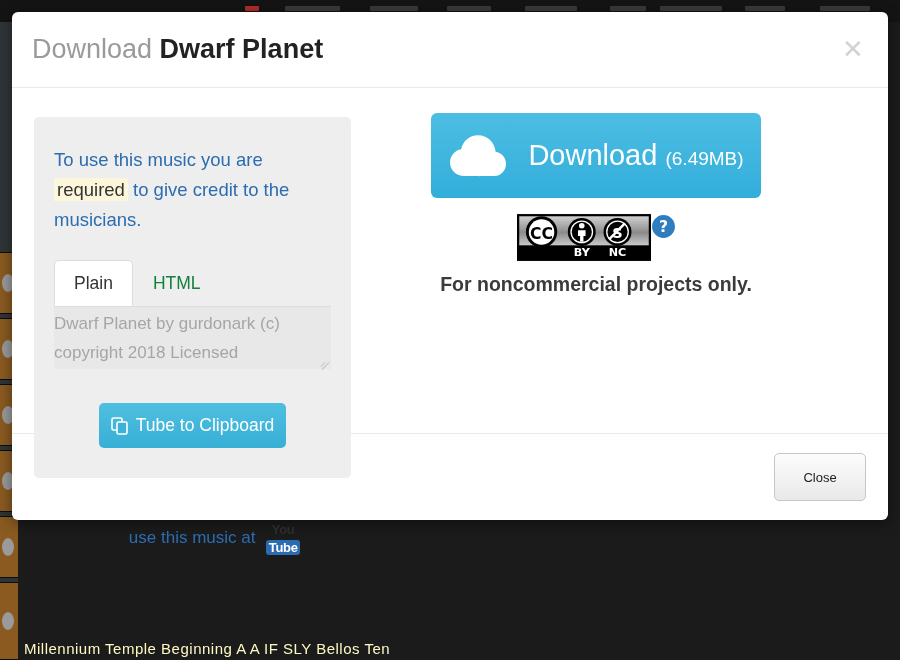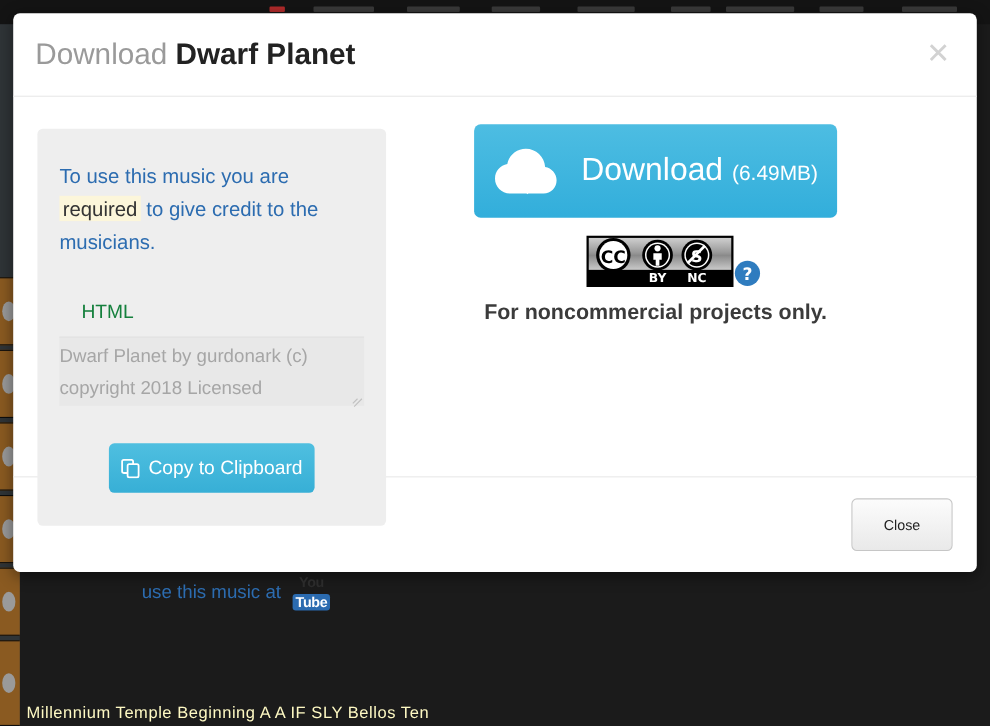--- a/index.html
+++ b/index.html
@@ -226,23 +226,23 @@
   }
   .cloud-icon { width: 64px; height: 50px; display: block; }
   .dl-label {
     color: #fff; font-size: 29px; font-weight: 400;
     white-space: nowrap;
   }
   .dl-size { font-size: 19px; }
 
   .cc-row {
     position: absolute;
-    left: 435px; top: 126px;
+    left: 419px; top: 126px;
     width: 330px;
-    display: flex; align-items: flex-end; justify-content: center;
+    display: flex; align-items: flex-start; justify-content: center;
   }
   .cc-badge {
     width: 134px; height: 47px;
     display: block;
     cursor: pointer;
   }
   .help-icon { width: 25px; height: 25px; display: block; cursor: pointer; }
 
   .cc-caption {
     position: absolute;
@@ -310,35 +310,36 @@
 
   <div class="modal-body">
 
     <div class="credit-panel">
 
       <div class="credit-text">
         <span>To use this music you are </span><span class="req">required</span><span> to give credit to the musicians.</span>
       </div>
 
       <div class="tabs">
+        <div class="tab active">Plain</div>
         <div class="tab">HTML</div>
       </div>
 
       <textarea class="credit-textarea" style="">Dwarf Planet by gurdonark (c) copyright 2018 Licensed</textarea>
       <div class="resize-grip">
         <i></i>
           <i></i>
       </div>
 
       <button class="copy-btn">
         <svg class="copy-icon" viewBox="0 0 18 18">
           <rect x="1" y="1" width="10" height="12" rx="1.5" fill="none" stroke="#ffffff" stroke-width="1.6"></rect>
           <rect x="6" y="5" width="10" height="12" rx="1.5" fill="#3db2d8" stroke="#ffffff" stroke-width="1.6"></rect>
         </svg>
-        <span>Copy to Clipboard</span>
+        <span>Tube to Clipboard</span>
       </button>
 
       <div class="youtube-line">
         <span>use this music at</span>
         <span class="yt-logo">
           <span class="yt-you">You</span>
           <span class="yt-tube">Tube</span>
         </span>
       </div>
     </div>

